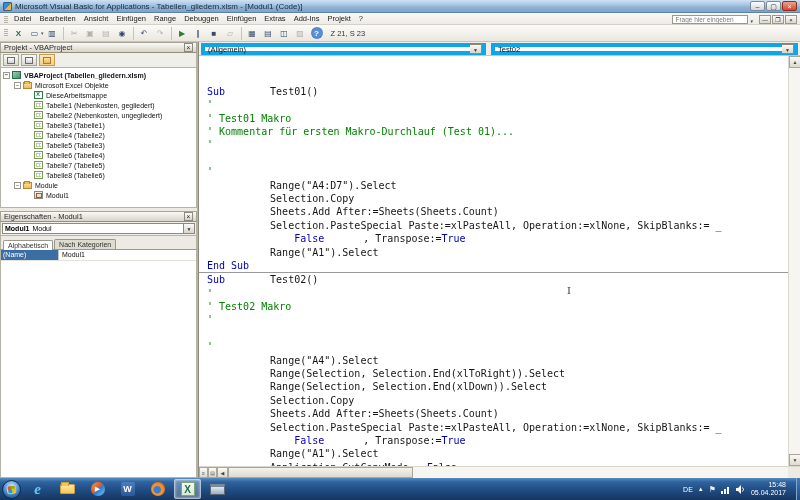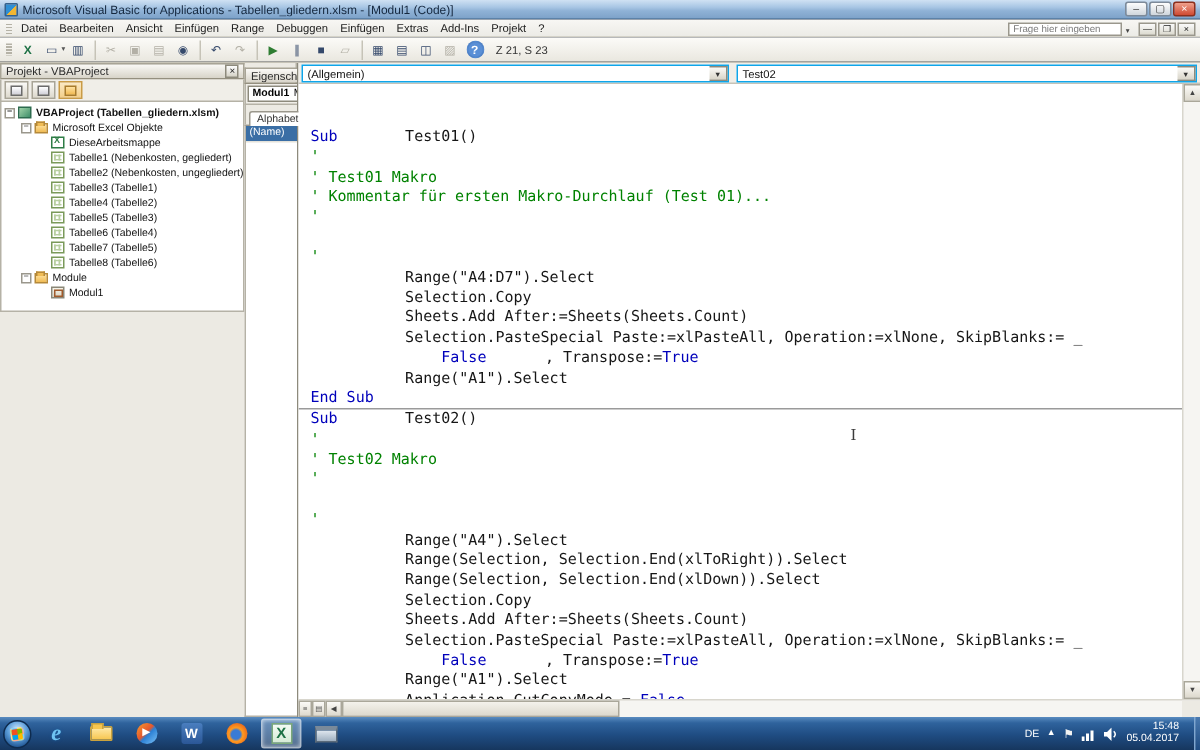--- a/index.html
+++ b/index.html
@@ -1,18 +1,18 @@
 <!DOCTYPE html>
 <html><head>
 <meta charset="utf-8">
 <style>
   * { margin:0; padding:0; box-sizing:border-box; }
   html,body { width:800px; height:500px; }
   body { font-family:"Liberation Sans","DejaVu Sans",sans-serif; overflow:hidden; }
-  #screen { position:relative; width:800px; height:500px; background:#0f172a; display:flex; flex-direction:column; }
+  #screen { position:relative; width:800px; height:500px; background:#737373; display:flex; flex-direction:column; }
 
   
   .titlebar { height:13px; display:flex; align-items:center; padding:0 3px; gap:3px;
     background:linear-gradient(180deg,#cfe1f3 0%,#a8c6e4 40%,#8fb2d6 60%,#7ea3ca 100%);
     border-bottom:1px solid #5c82a8; }
   .app-icon { width:9px; height:9px; background:linear-gradient(135deg,#2f8fd4 50%,#f2b632 50%); border:1px solid #35618c; border-radius:1px; flex:0 0 auto; }
   .title-text { font-size:8px; color:#15283f; white-space:nowrap; overflow:hidden; flex:1; }
   .win-btns { display:flex; gap:1px; }
   .win-btn { width:15px; height:10px; font-size:7px; line-height:9px; text-align:center; color:#333;
     background:linear-gradient(#fdfdfd,#cfd6dd); border:1px solid #7d8a99; border-radius:2px; }
@@ -34,21 +34,21 @@
   .tb-btn.excel { color:#1e7145; font-weight:bold; }
   .tb-btn.run { color:#2e7d32; }
   .tb-btn.help { color:#fff; background:radial-gradient(circle,#5a8fd6 60%,#3a6cb0); border-radius:50%; width:12px; height:12px; line-height:11px; font-weight:bold; font-size:8px; margin:0 2px; }
   .tb-btn.disabled { color:#b3b0a6; }
   .tb-dd { font-size:5px; color:#555; margin-left:-2px; }
   .tb-sep { width:1px; height:13px; background:#c6c3b7; margin:0 2px; }
   .pos-indicator { font-size:7.5px; color:#333; margin-left:5px; white-space:nowrap; }
 
   
   .main { flex:1; display:flex; min-height:0; }
-  .left-col { width:198px; display:flex; flex-direction:row; background:#eceae3; border-right:1px solid #b5b2a6; }
+  .left-col { width:198px; display:flex; flex-direction:column; background:#eceae3; border-right:1px solid #b5b2a6; }
   .panel-title { height:11px; display:flex; align-items:center; padding:0 3px;
     background:linear-gradient(#faf9f6,#d8d4c9); border:1px solid #a8a496; border-bottom-color:#948f7f; font-size:7.5px; color:#2a2a2a; }
   .panel-title .pt-label { flex:1; white-space:nowrap; overflow:hidden; }
   .pt-close { width:9px; height:9px; font-size:6.5px; line-height:8px; text-align:center; color:#222; background:linear-gradient(#fdfdfd,#d5d2c6); border:1px solid #8d8a7c; }
 
   .project-panel { height:166px; display:flex; flex-direction:column; }
   .pp-toolbar { height:15px; background:#f0eee8; border:1px solid #b5b2a6; border-top:none; display:flex; align-items:center; gap:2px; padding:0 2px; }
   .pp-btn { width:16px; height:12px; border:1px solid #a8a496; background:linear-gradient(#fbfaf7,#ddd9cd); display:flex; align-items:center; justify-content:center; }
   .pp-btn .mini { width:8px; height:7px; border:1px solid #6b6b6b; background:linear-gradient(#fff,#cfcfd8); }
   .pp-btn.folders { background:linear-gradient(#fbe9c4,#f3cf8a); border-color:#c99b46; }
@@ -81,21 +81,21 @@
   .tab { font-size:7px; padding:1px 4px; border:1px solid #9a978c; border-bottom:none; background:#dedbd1; color:#333; border-radius:2px 2px 0 0; }
   .tab.active { background:#fff; position:relative; top:1px; }
   .prop-grid { flex:1; background:#fff; border:1px solid #b5b2a6; border-top:1px solid #9a978c; overflow:hidden; }
   .prop-row { height:11px; display:flex; font-size:7px; border-bottom:1px solid #e4e2da; }
   .prop-name { width:58px; padding:1px 2px; background:#3a6ea5; color:#fff; border-right:1px solid #c8c5ba; }
   .prop-value { flex:1; padding:1px 3px; color:#111; }
 
   
   .code-col { flex:1; display:flex; flex-direction:column; background:#fff; border-left:1px solid #8d8a7c; min-width:0; }
   .combo-row { height:14px; background:#f0eee8; display:flex; gap:5px; padding:1px 2px; border-bottom:1px solid #c6c3b7; }
-  .combo { height:12px; background:#fff; border:1px solid #0ea5e9; display:flex; align-items:center; }
+  .combo { height:12px; background:#fff; border:4px solid #0ea5e9; display:flex; align-items:center; }
   .combo.left { width:285px; }
   .combo.right { flex:1; }
   .combo-text { flex:1; font-size:7.5px; padding-left:3px; color:#111; white-space:nowrap; overflow:hidden; }
   .combo .dd-btn { height:10px; width:12px; }
   .code-body { flex:1; display:flex; min-height:0; }
   .code-area { flex:1; position:relative; overflow:hidden; background:#fff; padding:2px 0 0 8px;
     font-family:"DejaVu Sans Mono","Liberation Mono",monospace; font-size:10px; line-height:13.4px; white-space:pre; }
   .code-line { height:13.4px; }
   .t-k { color:#0000bb; }
   .t-c { color:#008200; }

